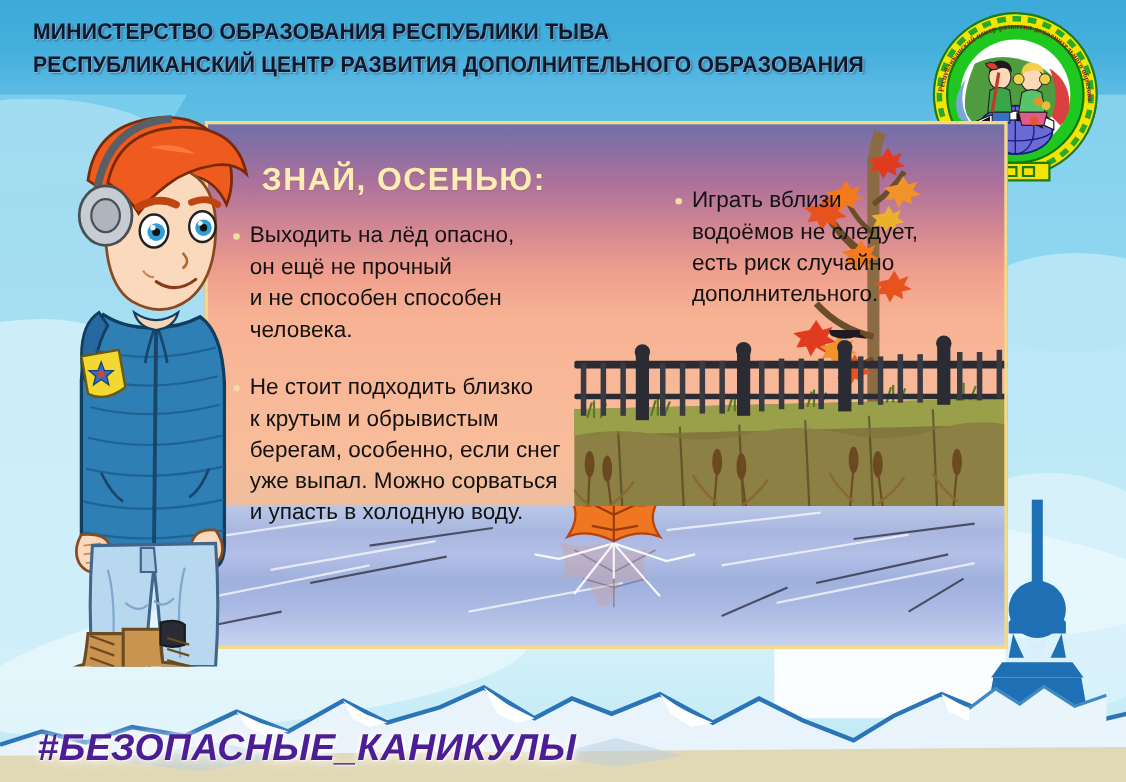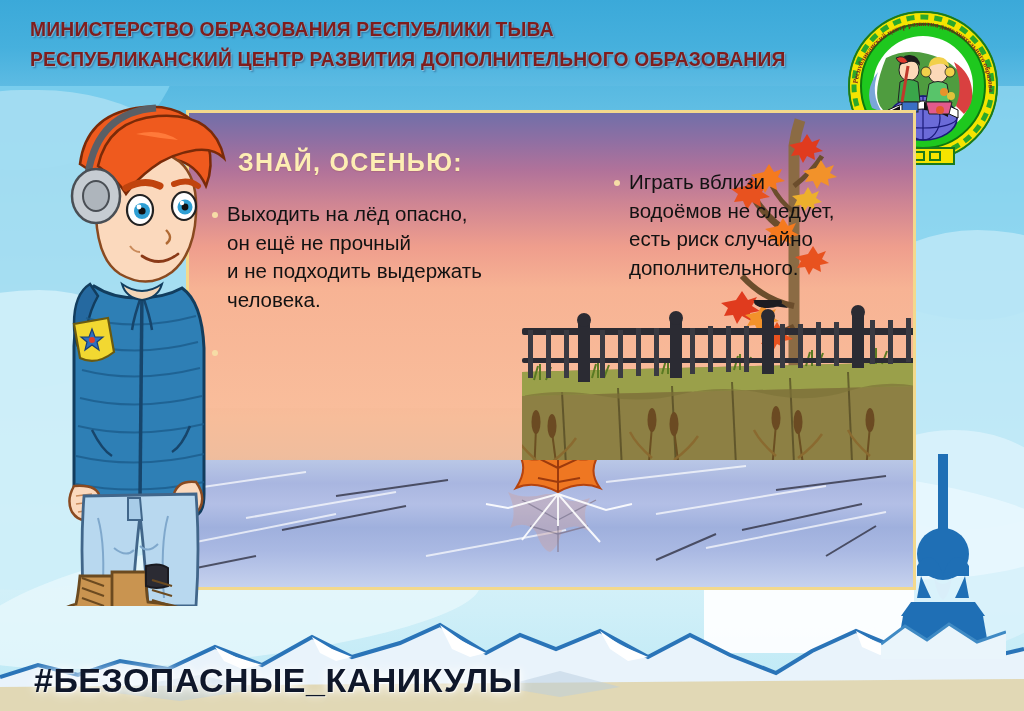--- a/index.html
+++ b/index.html
@@ -30,21 +30,21 @@
   .sunblob { position:absolute; right:110px; bottom:58px; width:210px; height:150px; background:#fdfeff; opacity:.95;
              border-radius:50% 50% 0 0; }
 
   
   .header-band {
     position:absolute; left:0; top:0; width:1024px; height:86px;
     background:linear-gradient(180deg,#3ba9d9 0%,#46b0dd 55%,#5dbbe3 100%);
   }
   .header-text {
     position:absolute; left:30px; top:14px; width:790px;
-    color:#7f1d1d; font-weight:bold; font-size:20.5px; letter-spacing:.2px;
+    color:#0f172a; font-weight:bold; font-size:20.5px; letter-spacing:.2px;
     line-height:30px; font-stretch:condensed;
     text-shadow:1px 1px 0 rgba(255,255,255,.35), 2px 2px 2px rgba(10,20,70,.35);
     white-space:nowrap;
   }
   .header-text span { display:block; transform:scaleX(.94); transform-origin:left center; }
 
   
   .emblem { position:absolute; right:10px; top:6px; width:182px; height:160px; }
   .emblem svg { width:100%; height:100%; display:block; }
 
@@ -78,21 +78,21 @@
   
   .ice {
     position:absolute; left:0; bottom:0; width:100%; height:130px;
     background:linear-gradient(180deg,#b9c7e6 0%,#a9b6e0 18%,#b3bfe6 34%,#9fb0dd 52%,#aab9e3 70%,#bcc9ea 88%,#c9d4ee 100%);
   }
   .ice svg { position:absolute; inset:0; width:100%; height:100%; }
 
   
   .panel-title {
     position:absolute; left:52px; top:38px;
-    color:#fdeeb4; font-size:25px; font-weight:bold; letter-spacing:1.3px;
+    color:#fdeeb4; font-size:29px; font-weight:bold; letter-spacing:1.3px;
     text-shadow:0 1px 1px rgba(150,70,60,.25);
   }
   .bullets-left { position:absolute; left:26px; top:90px; width:330px; }
   .bullets-right { position:absolute; left:428px; top:58px; width:268px; }
   .bullet { display:flex; gap:9px; margin-bottom:24px; }
   .dot {
     flex:0 0 auto; width:6px; height:6px; border-radius:50%;
     background:#f6dca6; margin-top:12px;
   }
   .btext { color:#121212; font-size:20.5px; line-height:28.5px; white-space:pre-line; }
@@ -103,22 +103,22 @@
 
   
   .mountains { position:absolute; left:0; bottom:0; width:1024px; height:120px; }
   .mountains svg { width:100%; height:100%; display:block; }
   .monument { position:absolute; right:18px; bottom:52px; width:125px; height:205px; }
   .monument svg { width:100%; height:100%; display:block; }
 
   
   .hashtags { position:absolute; left:34px; bottom:8px; width:520px; }
   .hashtag {
-    font-size:34px; font-weight:bold; 
-    color:#0f172a; letter-spacing:.5px; line-height:46px;
+    font-size:34px; font-weight:bold; font-style:italic;
+    color:#4c1d95; letter-spacing:.5px; line-height:46px;
     text-shadow:0 0 7px rgba(255,255,255,.95), 0 0 14px rgba(255,255,255,.85),
                 1px 1px 0 rgba(255,255,255,.6);
   }
 </style>
 </head>
 <body>
 
 <div id="poster">
 
   <div class="sky">
@@ -417,25 +417,30 @@
       </svg>
     </div>
 
     <div class="panel-title">ЗНАЙ, ОСЕНЬЮ:</div>
 
     <div class="bullets-left">
       <div class="bullet">
         <span class="dot"></span>
         <span class="btext">Выходить на лёд опасно,
 он ещё не прочный
-и не подходить выдержать
+и не способен способен
 человека.</span>
       </div>
       <div class="bullet">
         <span class="dot"></span>
+        <span class="btext">Не стоит подходить близко
+к крутым и обрывистым
+берегам, особенно, если снег
+уже выпал. Можно сорваться
+и упасть в холодную воду.</span>
       </div>
     </div>
 
     <div class="bullets-right">
       <div class="bullet">
         <span class="dot"></span>
         <span class="btext">Играть вблизи
 водоёмов не следует,
 есть риск случайно
 дополнительного.</span>

